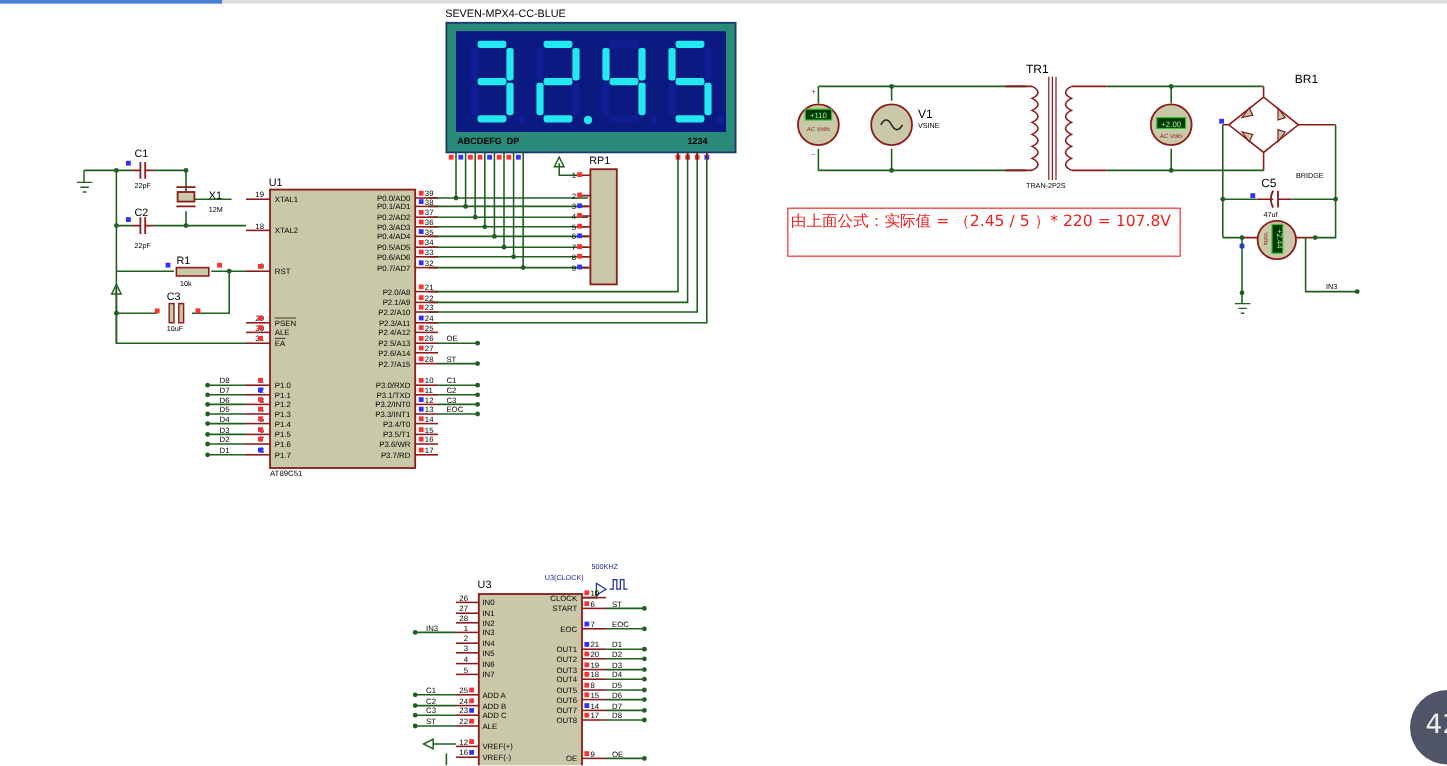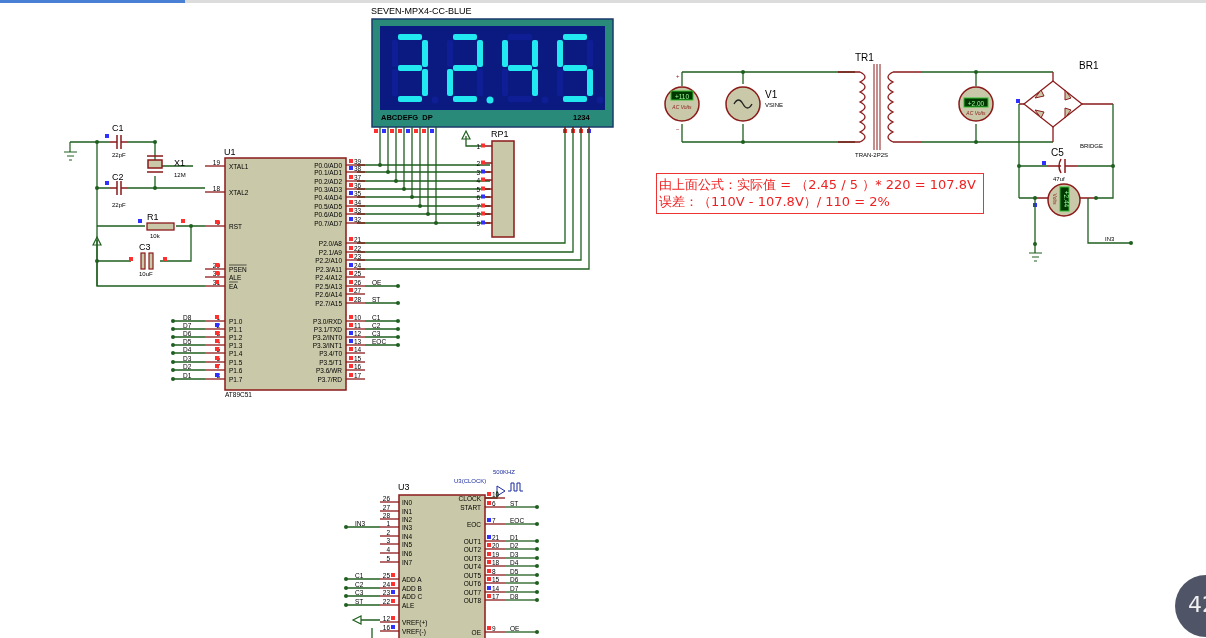--- a/index.html
+++ b/index.html
@@ -603,16 +603,15 @@
         <circle cx="537" cy="632" r="2" class="dot"></circle>
         <text x="510" y="630.5" class="pn">OE</text>
       </g>
     <path d="M353 620 L361 616 L361 624 Z" fill="none" stroke="#1f5f1f" stroke-width="1.2"></path>
     <path class="w" d="M361 620 H380 M372 628 V638"></path>
   </g>
 </svg>
 
 <div id="note">
   <div>由上面公式：实际值 = （2.45 / 5 ）* 220 = 107.8V</div>
-  <div>误差：（110V - 107.8V）/ 110 = 2%</div>
 </div>
 
 <div id="page-badge">42</div>
 
 </body></html>

